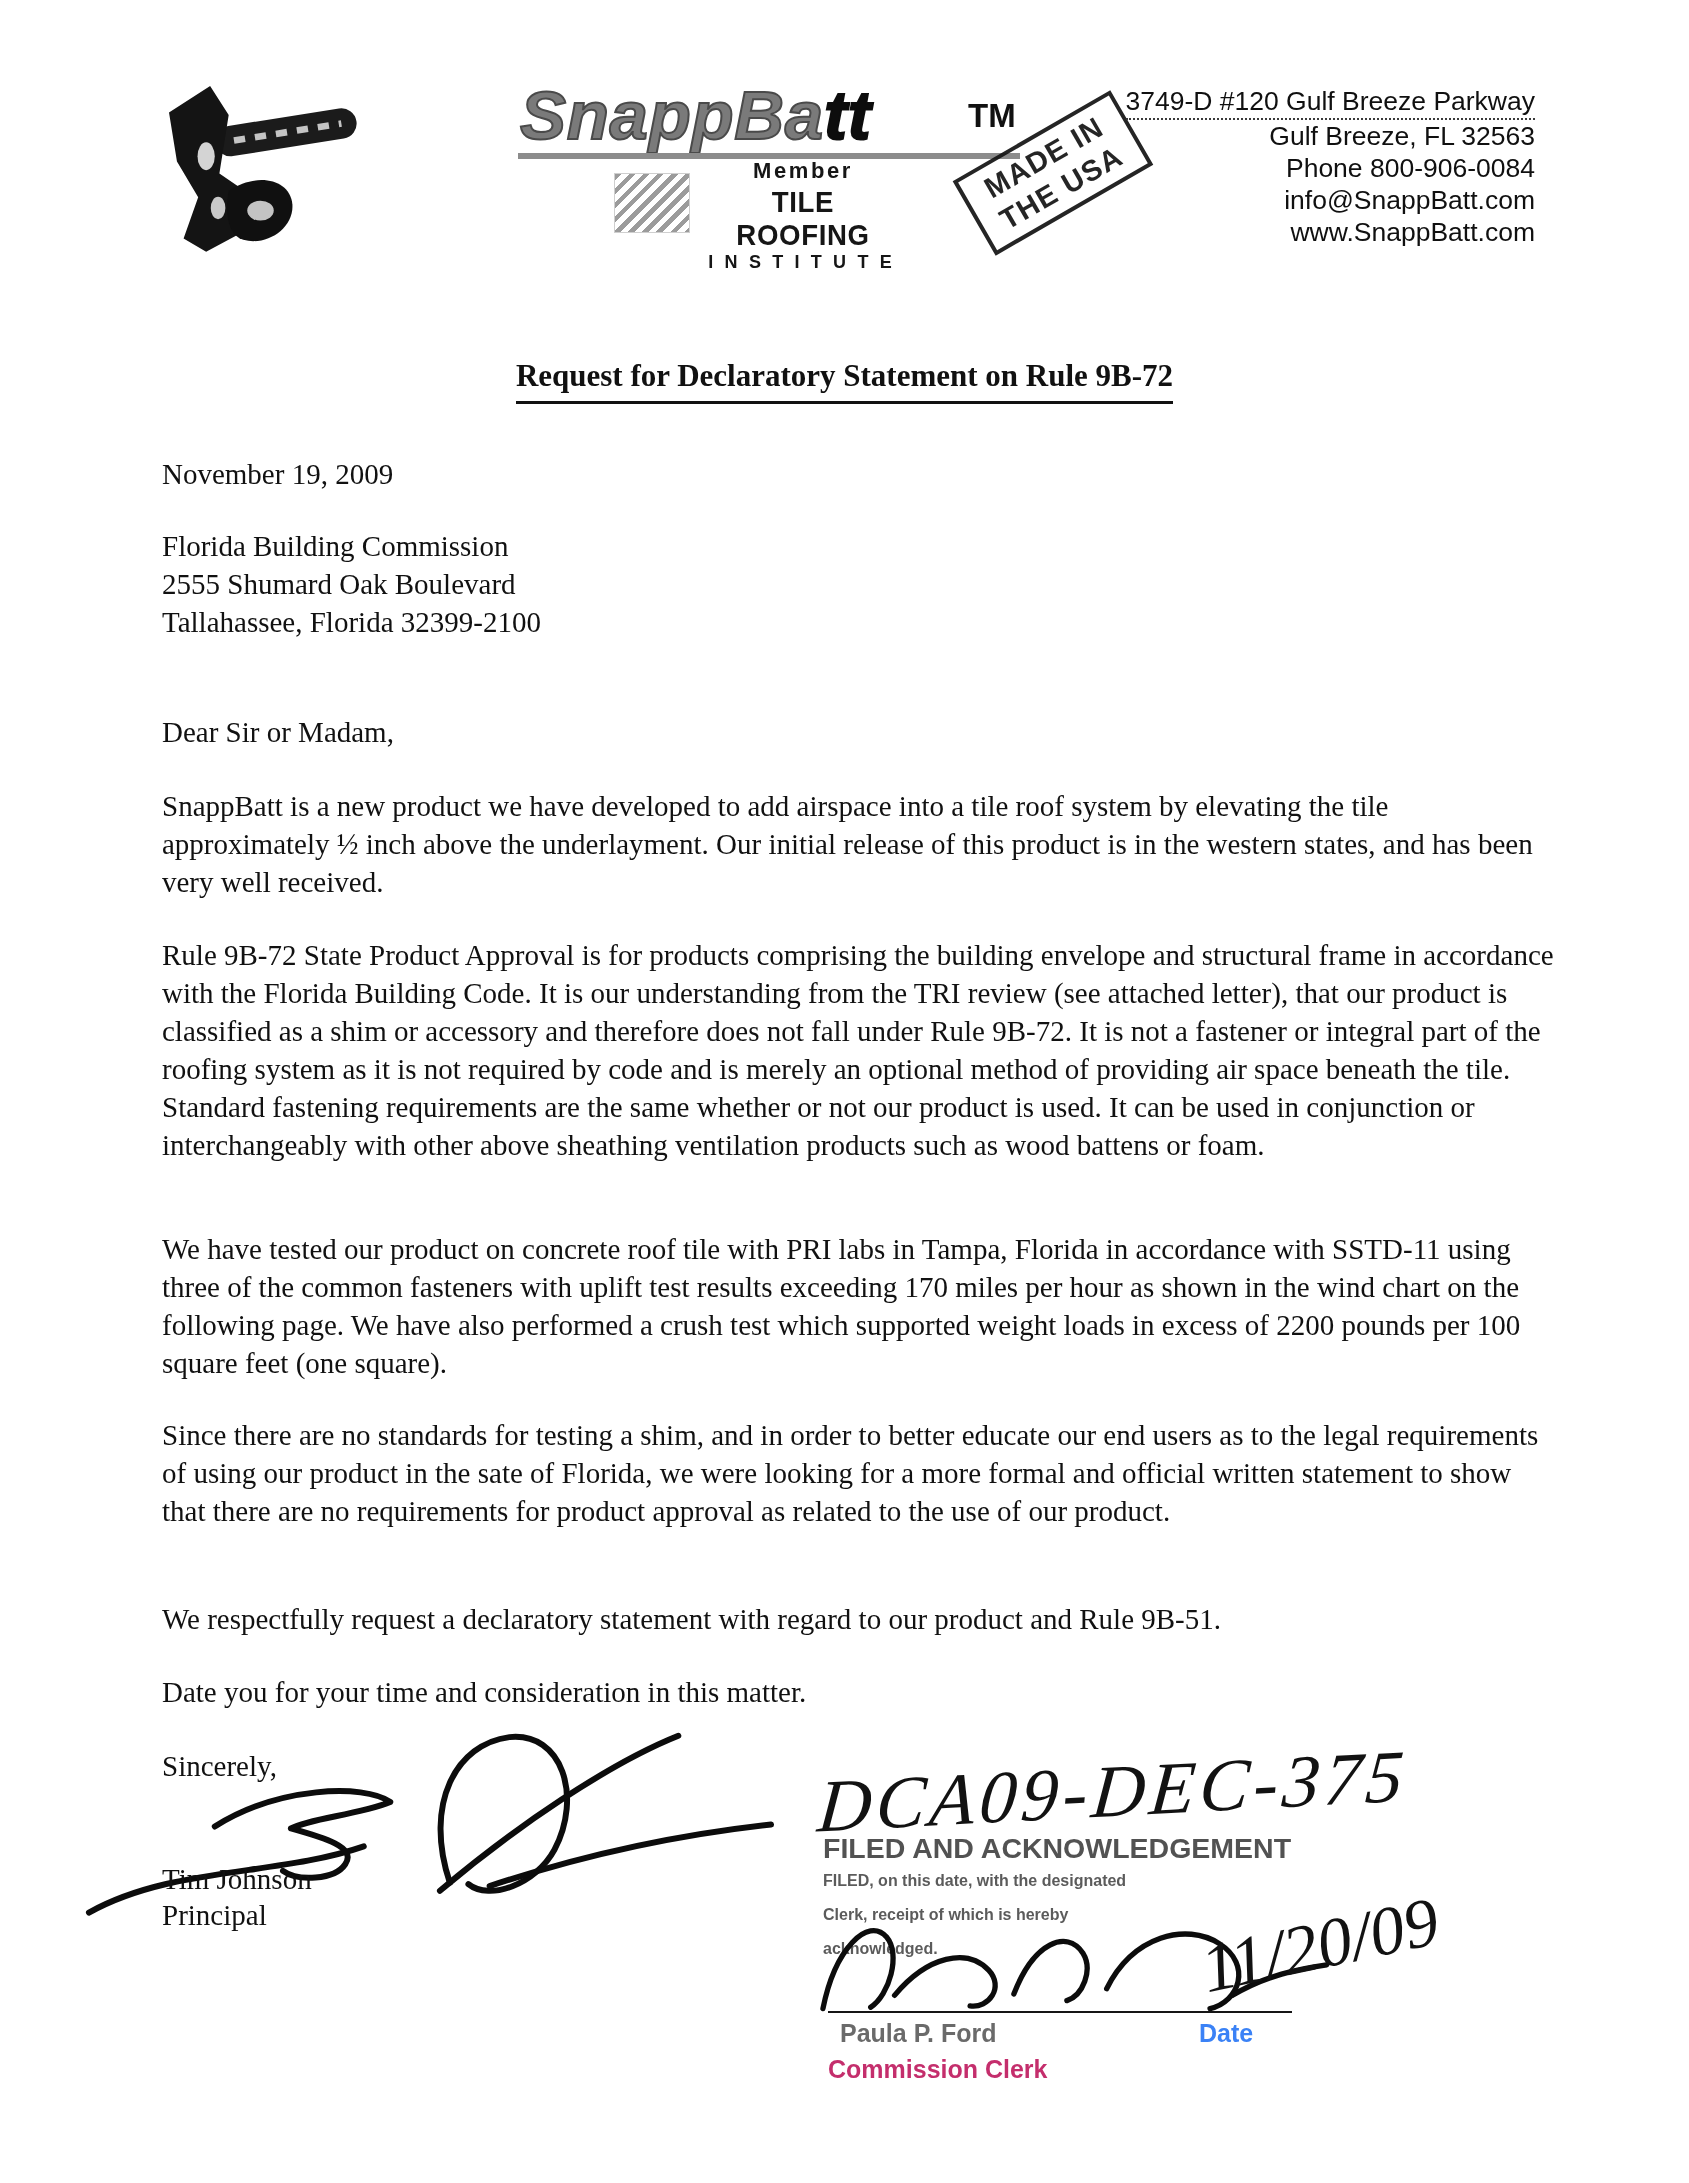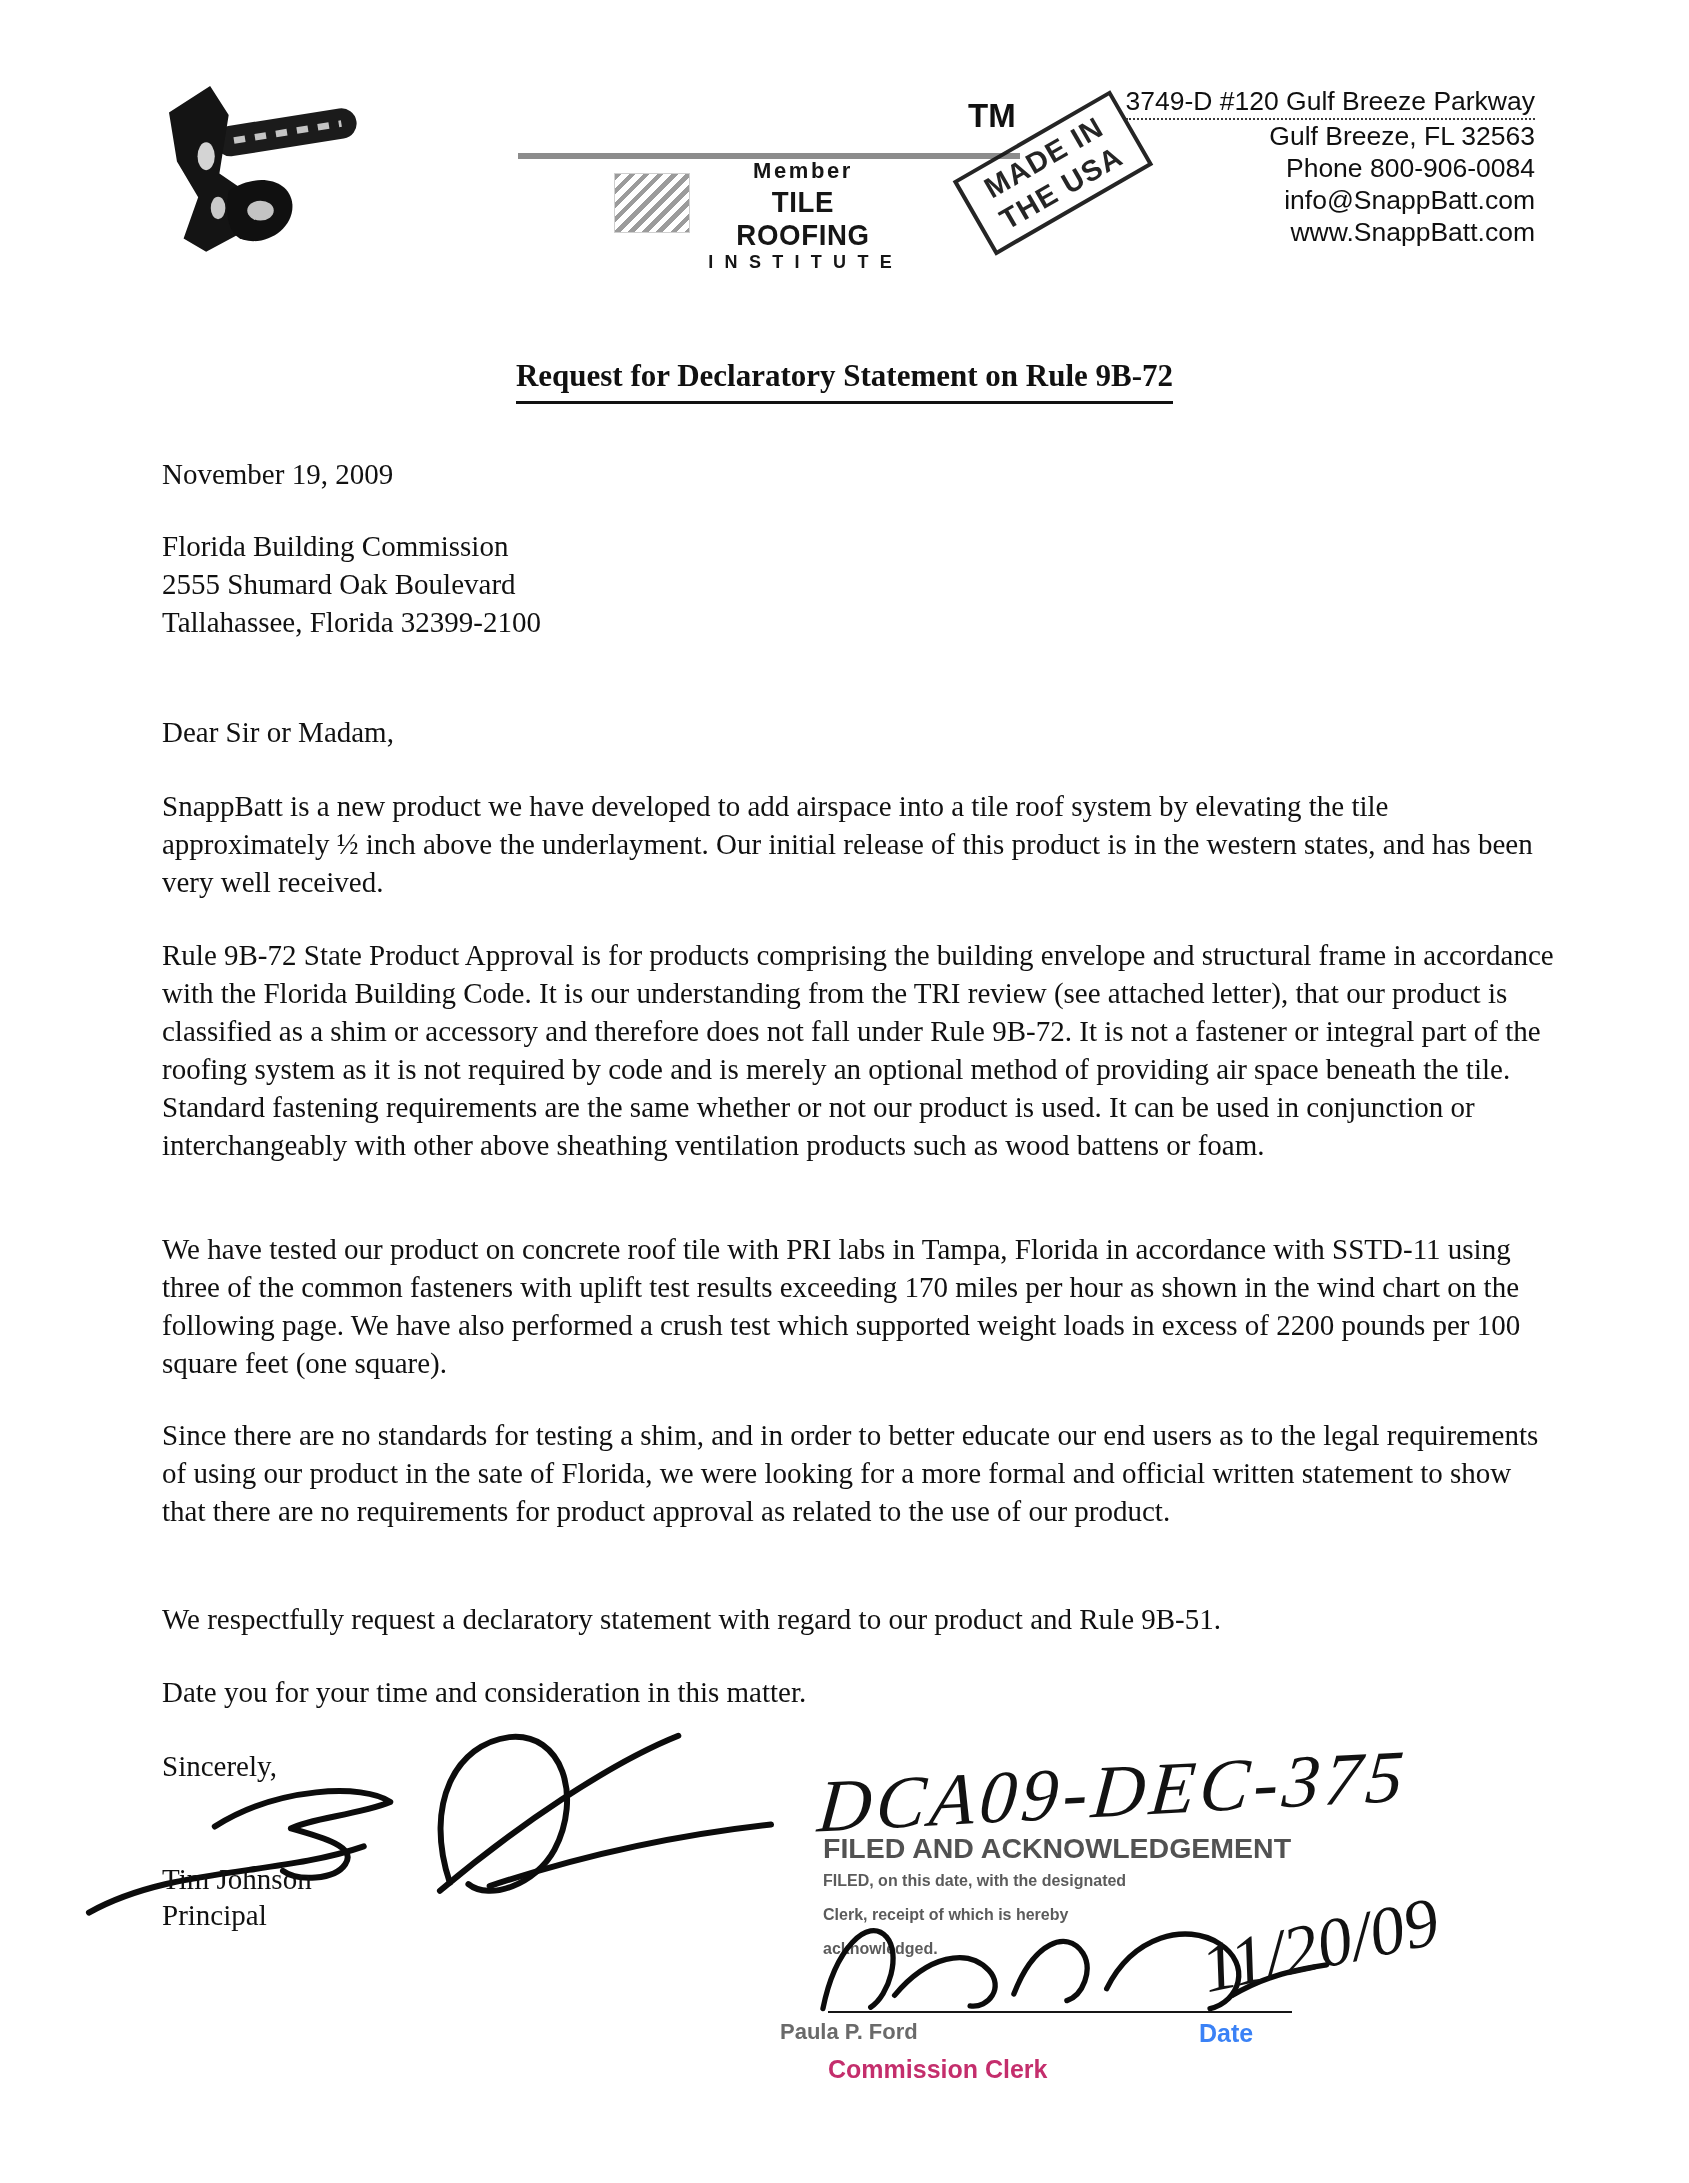--- a/index.html
+++ b/index.html
@@ -39,22 +39,22 @@
   
   .case-number{left:818px;top:1749px;font-style:italic;font-size:74px;letter-spacing:4.6px;
                transform:rotate(-3deg) skewX(-8deg);color:#121212;white-space:nowrap;}
   .stamp-head{left:823px;top:1832px;font-family:"Liberation Sans",sans-serif;font-weight:800;
               font-size:28.5px;color:#3b3b3b;opacity:.88;letter-spacing:0px;}
   .stamp-body{left:823px;top:1864px;font-family:"Liberation Sans",sans-serif;font-weight:700;
               font-size:16px;line-height:34px;color:#4a4a4a;opacity:.9;}
   .hand-date{left:1200px;top:1906px;font-style:italic;font-size:69px;transform:rotate(-12deg);
              color:#121212;white-space:nowrap;}
   .stamp-sig-line{left:828px;top:2011px;width:464px;border-top:2.6px solid #151515;}
-  .clerk-name{left:780px;top:2019px;font-family:"Liberation Sans",sans-serif;font-weight:800;
-              font-size:22px;color:#5a5a5a;opacity:.9;}
+  .clerk-name{left:840px;top:2019px;font-family:"Liberation Sans",sans-serif;font-weight:800;
+              font-size:25px;color:#5a5a5a;opacity:.9;}
   .date-label{left:1199px;top:2019px;font-family:"Liberation Sans",sans-serif;font-weight:800;
               font-size:25px;color:#3b82f6;}
   .clerk-title{left:828px;top:2055px;font-family:"Liberation Sans",sans-serif;font-weight:800;
                font-size:25px;color:#be185d;opacity:.9;}
 </style>
 </head>
 <body>
 
 <div class="page">
 
@@ -63,20 +63,23 @@
       <rect x="100" y="66" width="215" height="46" rx="23" fill="#1b1b1b"></rect>
       <line x1="128" y1="89" x2="292" y2="89" stroke="#efefef" stroke-width="10" stroke-dasharray="17 15" opacity="0.8"></line>
     </g>
     <path d="M30,58 L92,18 L120,62 L106,150 L144,176 L138,240 L86,268 L52,248 L74,186 L42,132 Z" fill="#141414"></path>
     <ellipse cx="86" cy="124" rx="13" ry="21" fill="#f6f6f6" opacity="0.85"></ellipse>
     <ellipse cx="104" cy="202" rx="11" ry="17" fill="#f6f6f6" opacity="0.8"></ellipse>
     <path d="M120,176 C162,148 212,158 216,196 C219,232 178,260 142,250 C120,243 113,212 120,176 Z" fill="#101010"></path>
     <ellipse cx="168" cy="206" rx="20" ry="15" fill="#ffffff" opacity="0.75"></ellipse>
   </svg>
 
+  <div class="abs brand">
+    <span class="gray">SnappBa</span><span class="black">tt</span>
+  </div>
   <div class="abs tm">TM</div>
   <div class="abs brand-rule"></div>
 
   <div class="abs hatch"></div>
   <div class="abs member-block">
     <div class="member-word">Member</div>
     <div class="inst-1">TILE ROOFING</div>
     <div class="inst-2">INSTITUTE</div>
   </div>
 

